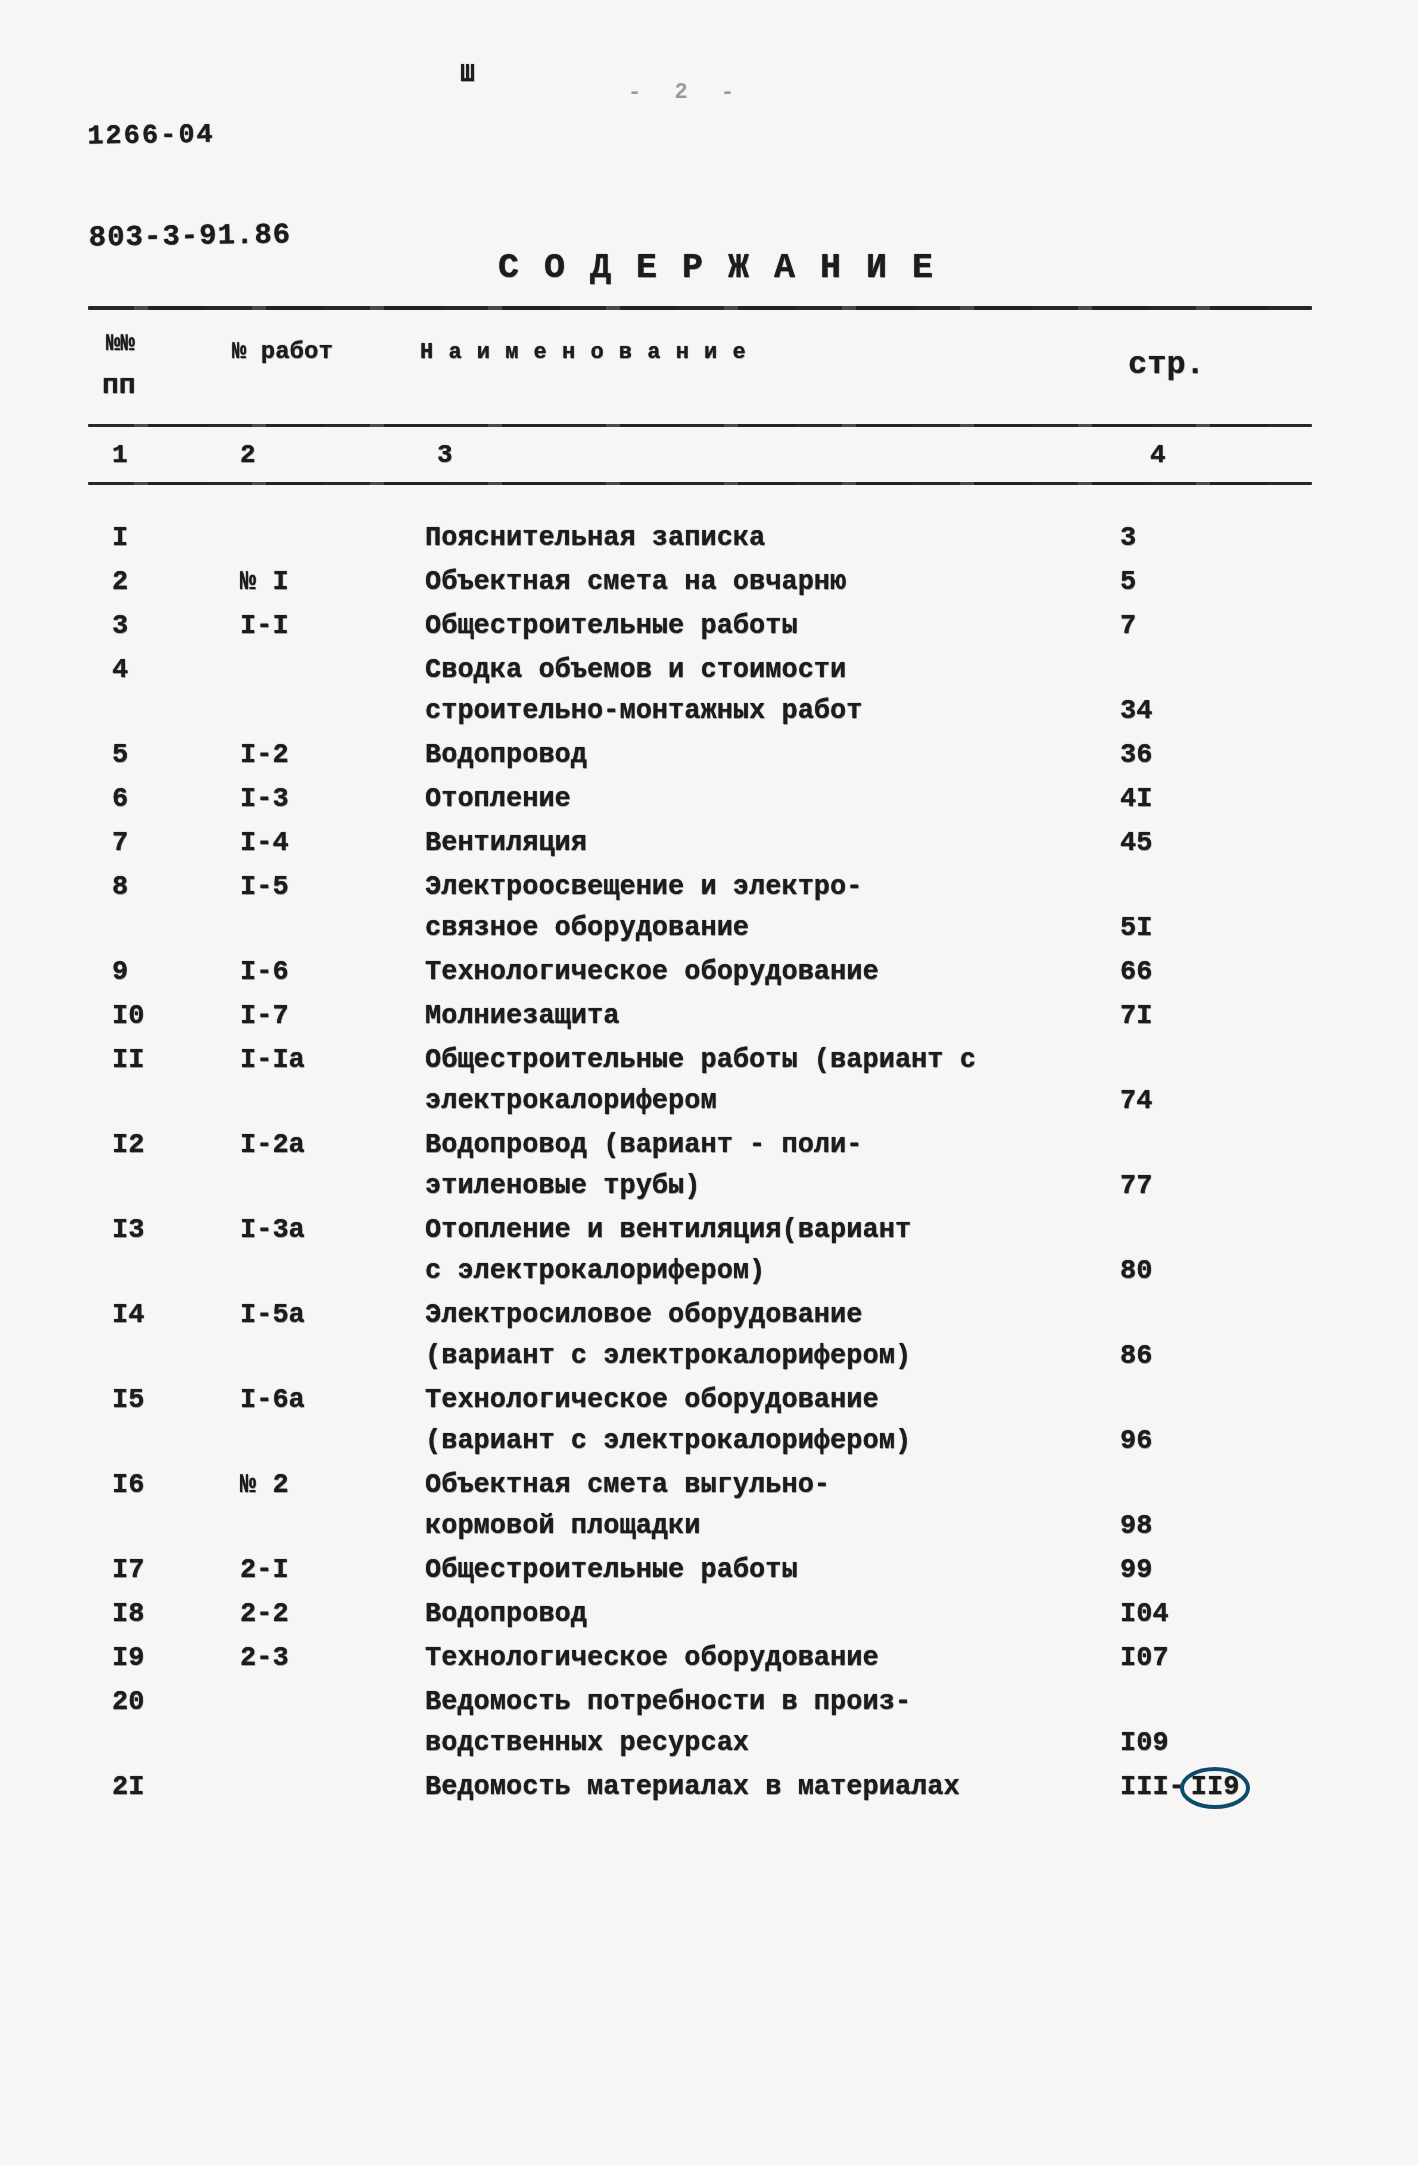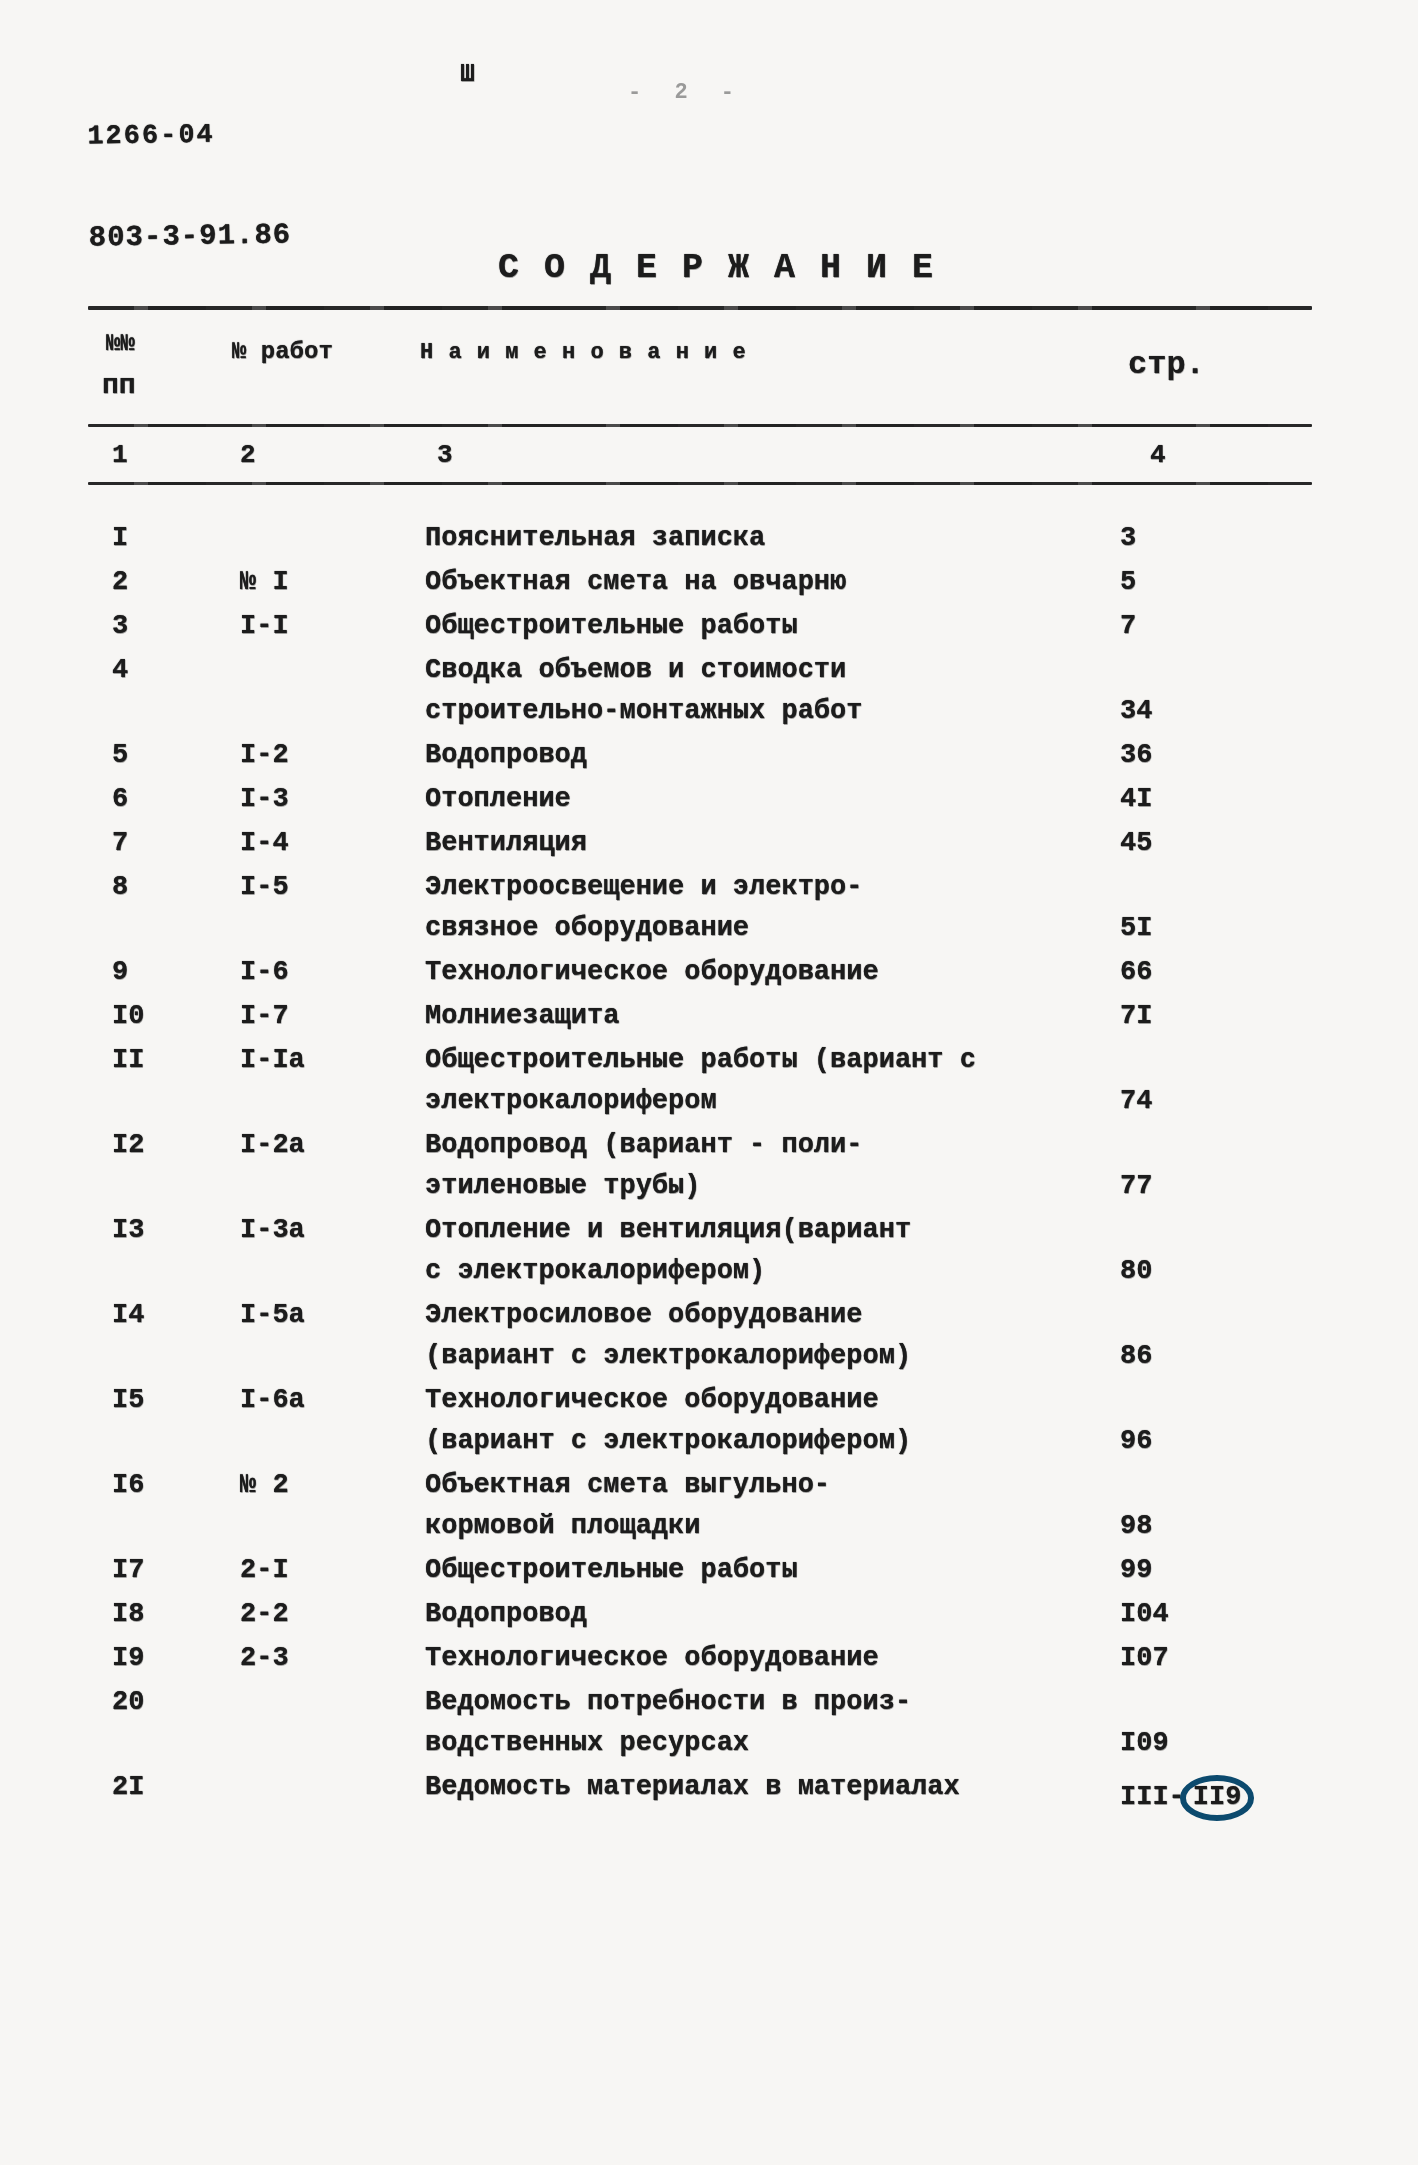--- a/index.html
+++ b/index.html
@@ -54,26 +54,25 @@
     font-size:27px;line-height:41px;
     margin-bottom:3px;
   }
   .cell{white-space:pre-line;}
   .cell.num{padding-left:22px;}
   .cell.est{padding-left:20px;}
   .cell.nam{padding-left:25px;}
   .cell.pag{padding-left:20px;align-self:end;}
   .circled{
     display:inline-block;
-    border:6px solid #0c4a6e;
+    border:4px solid #0c4a6e;
     border-radius:50%;
     padding:1px 7px 3px 7px;
     margin-left:-5px;
     line-height:30px;
-    margin-top:8px;
   }
 </style>
 </head>
 <body>
 
 <div class="page">
 
   <div class="abs stamp ink">
     <div>1266-04</div>
     <div class="l2">803-3-91.86</div>

